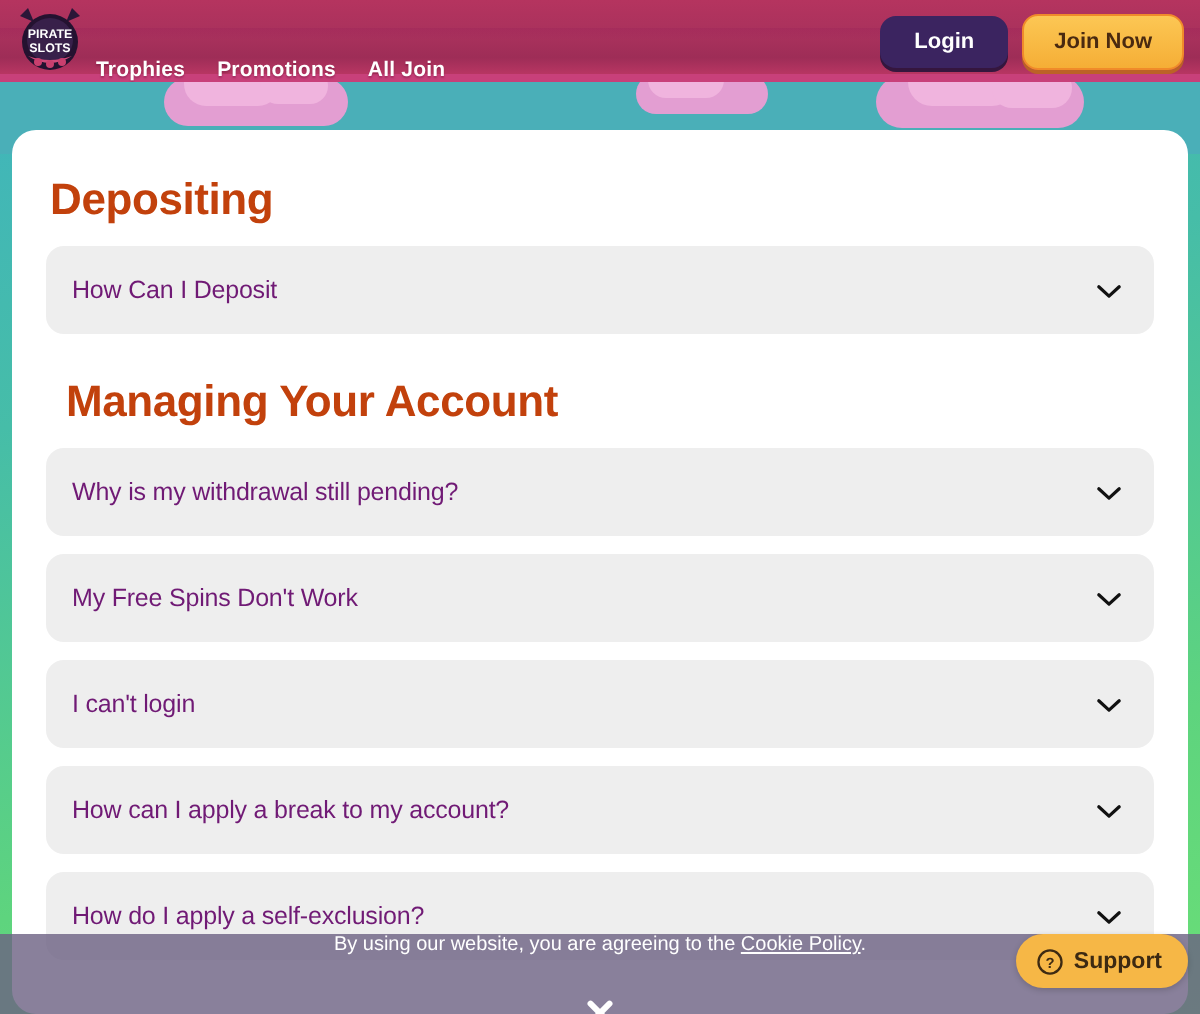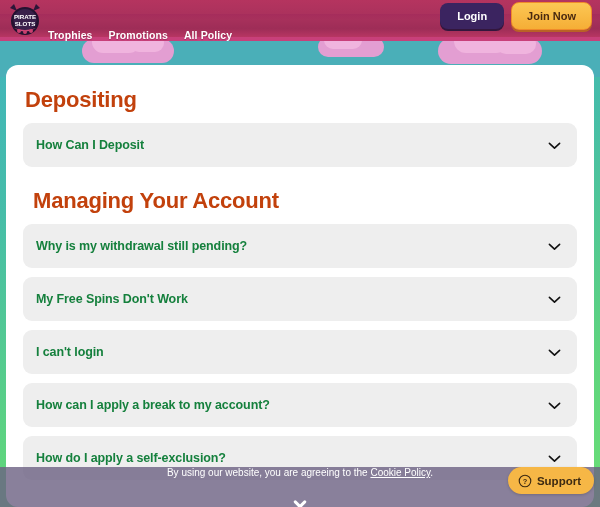--- a/index.html
+++ b/index.html
@@ -45,21 +45,21 @@
   .nav-link {
     color: #ffffff;
     font-size: 10.5px;
     font-weight: 700;
     letter-spacing: .1px;
     white-space: nowrap;
     cursor: pointer;
     text-shadow: 0 1px 1px rgba(90,15,50,.35);
   }
   .hdr-btns {
-    position: absolute; right: 8px; top: 0; height: 31px;
+    position: absolute; right: 8px; top: 0; height: 41px;
     display: flex; align-items: center; gap: 7px;
   }
   .btn-login {
     background: #3b2460;
     color: #ffffff;
     font-size: 11px; font-weight: 700;
     padding: 7px 17px;
     border-radius: 8px;
     border: none;
     cursor: pointer;
@@ -131,22 +131,22 @@
     height: 44px;
     margin-bottom: 9px;
     display: flex;
     align-items: center;
     justify-content: space-between;
     padding: 0 14px 0 13px;
     cursor: pointer;
   }
   .acc-label {
     font-size: 12.5px;
-    font-weight: 700;
-    color: #15803d;
+    font-weight: 400;
+    color: #701a75;
     letter-spacing: -.1px;
     text-align: right;
   }
   .chev { width: 17px; height: 17px; flex: 0 0 17px; }
 
   
   #cookie-bar {
     position: absolute;
     left: 0; bottom: 0;
     width: 600px; height: 40px;
@@ -218,21 +218,21 @@
         <circle cx="19" cy="30" r="2" fill="#c93f6e"></circle>
         <circle cx="25" cy="29" r="2" fill="#c93f6e"></circle>
         <text x="19" y="17" font-family="Liberation Sans, sans-serif" font-size="6.2" font-weight="bold" fill="#ffffff" text-anchor="middle">PIRATE</text>
         <text x="19" y="24" font-family="Liberation Sans, sans-serif" font-size="6.2" font-weight="bold" fill="#ffffff" text-anchor="middle">SLOTS</text>
       </svg>
     </div>
 
     <nav class="nav-links">
       <span class="nav-link">Trophies</span>
       <span class="nav-link">Promotions</span>
-      <span class="nav-link">All Policy</span>
+      <span class="nav-link">All Join</span>
     </nav>
 
     <div class="hdr-btns">
       <button class="btn-login">Login</button>
       <button class="btn-join">Join Now</button>
     </div>
 
   </div>
 </div>
 

